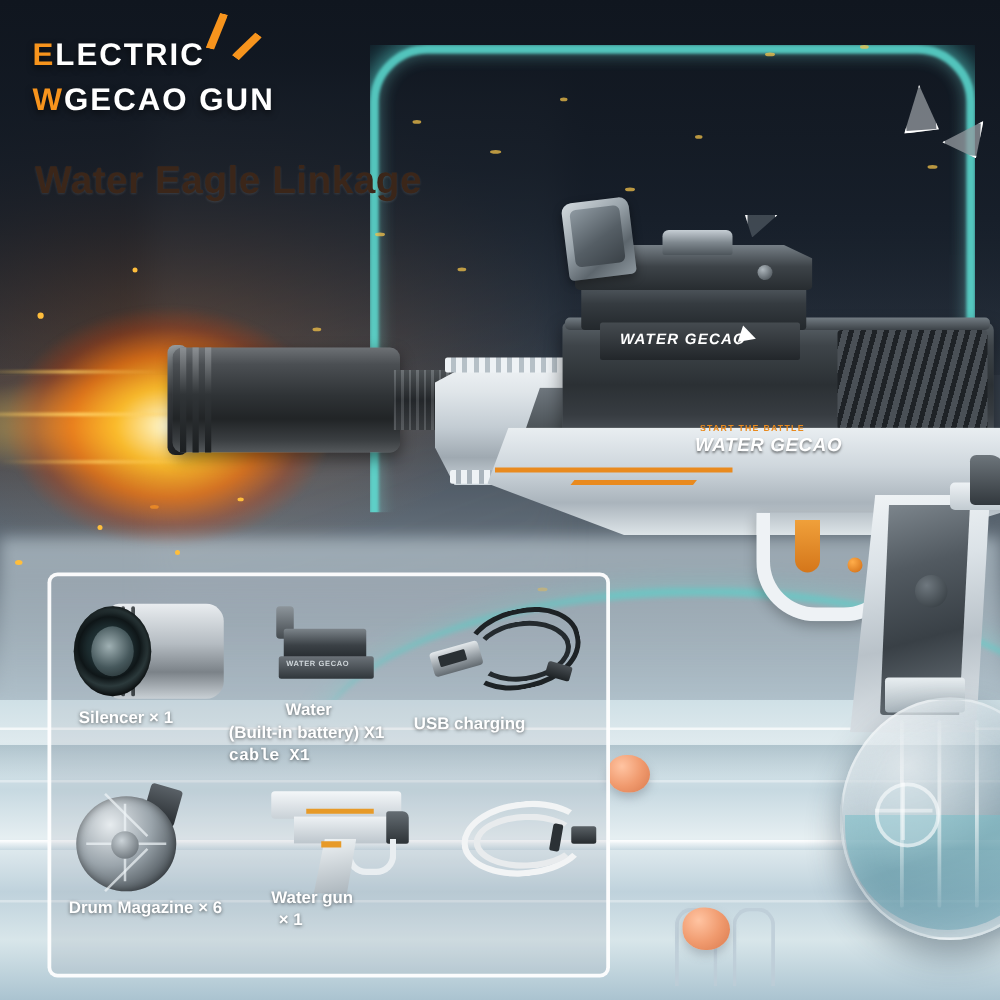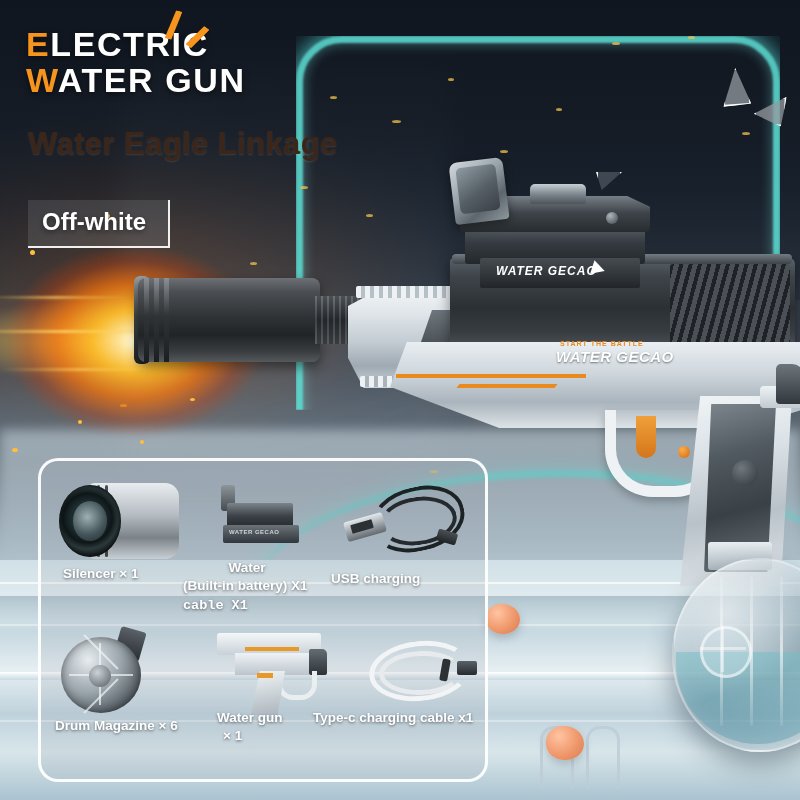--- a/index.html
+++ b/index.html
@@ -165,21 +165,21 @@
     background:linear-gradient(180deg, rgba(120,190,200,.55), rgba(80,150,170,.40));}
   .drum-hub{position:absolute;left:640px;top:466px;width:46px;height:46px;border-radius:50%;
     border:3px solid rgba(255,255,255,.55);background:rgba(210,228,236,.35);}
   .drum-spoke{position:absolute;background:rgba(255,255,255,.45);}
   .drum-rib{position:absolute;width:3px;height:150px;top:416px;
     background:linear-gradient(180deg,rgba(255,255,255,.10),rgba(255,255,255,.60),rgba(255,255,255,.10));border-radius:3px;}
   .mag-neck{position:absolute;left:648px;top:382px;width:64px;height:28px;
     background:linear-gradient(180deg,#e8eef1,#aeb9c0);border-radius:3px;}
 
   
-  .hdr{position:absolute;left:26px;top:26px;font-weight:800;letter-spacing:1.6px;font-size:34px;line-height:36px;
+  .hdr{position:absolute;left:26px;top:26px;font-weight:800;letter-spacing:1.6px;font-size:25px;line-height:36px;
     color:#ffffff;text-shadow:0 2px 6px rgba(0,0,0,.55);}
   .hdr .o{color:#f7941d;}
   .spark-wedge{position:absolute;background:#f7941d;}
   .w1{left:168px;top:10px;width:11px;height:30px;transform:rotate(14deg);
       clip-path:polygon(42% 0,100% 0,62% 100%,0 100%);}
   .w2{left:192px;top:24px;width:11px;height:26px;transform:rotate(36deg);
       clip-path:polygon(42% 0,100% 0,62% 100%,0 100%);}
 
   .title{position:absolute;left:28px;top:126px;font-size:31px;font-weight:700;color:#3b2619;
     letter-spacing:.4px;text-shadow:0 1px 2px rgba(255,255,255,.12);}
@@ -197,21 +197,21 @@
   .bubble-tail{position:absolute;left:596px;top:172px;width:22px;height:18px;
     background:rgba(120,128,136,.42);
     border-left:2.5px solid rgba(255,255,255,.95);border-right:2.5px solid rgba(255,255,255,.95);
     clip-path:polygon(0 0,100% 0,22% 100%);}
   .tri{position:absolute;border:2.5px solid #ffffff;background:rgba(150,155,160,.75);}
   .tri1{left:722px;top:68px;width:24px;height:34px;clip-path:polygon(52% 0,100% 96%,0 100%);transform:rotate(-4deg);}
   .tri2{left:754px;top:96px;width:28px;height:26px;clip-path:polygon(100% 0,86% 100%,0 62%);transform:rotate(3deg);}
 
   
   #panel{position:absolute;left:38px;top:458px;width:444px;height:318px;
-    border:3px solid rgba(255,255,255,.95);border-radius:20px;
+    border:3px solid rgba(255,255,255,.95);border-radius:8px;
     background:rgba(150,158,166,.16);}
   .acc{position:absolute;}
   .acc-cap{position:absolute;font-size:13.5px;font-weight:700;color:#ffffff;line-height:17px;
     text-shadow:0 1px 3px rgba(0,0,0,.55);}
 
   .sil-img{position:absolute;left:18px;top:22px;width:120px;height:76px;}
   .sil-tube{position:absolute;left:28px;top:0;width:92px;height:76px;border-radius:8px 14px 14px 8px;
     background:linear-gradient(180deg,#e9edf0,#b5bcc2 42%,#7b8288 72%,#c9d0d5 100%);}
   .sil-face{position:absolute;left:0;top:2px;width:62px;height:72px;border-radius:50%;
     background:radial-gradient(circle at 46% 46%, #30474a 0%, #1b2a2d 34%, #0f1618 48%, #2c3a3c 60%, #151b1d 74%, #3a4447 100%);
@@ -388,28 +388,27 @@
     <div class="drum-hub"></div>
     <div class="drum-spoke" style="left:640px;top:487px;width:46px;height:3px;"></div>
     <div class="drum-spoke" style="left:661px;top:466px;width:3px;height:46px;"></div>
   </div>
 
   <div class="hdr">
     <div>
       <span class="o">E</span><span>LECTRIC</span>
     </div>
     <div>
-      <span class="o">W</span><span>ATER GUN</span>
+      <span class="o">W</span><span>GECAO GUN</span>
     </div>
   </div>
   <div class="spark-wedge w1"></div>
   <div class="spark-wedge w2"></div>
 
   <div class="title">Water Eagle Linkage</div>
-  <div class="chip">Off-white</div>
 
   <div class="bubble-tail"></div>
   <div class="tri tri1"></div>
   <div class="tri tri2"></div>
 
   <div id="panel">
 
     <div class="acc sil-img">
       <div class="sil-tube"></div>
       <div class="sil-thread" style="left:30px;"></div>
@@ -461,17 +460,16 @@
     </div>
     <div class="acc-cap" style="left:176px;top:248px;">Water gun</div>
     <div class="acc-cap" style="left:182px;top:266px;">× 1</div>
 
     <div class="acc typec-img">
       <div class="tc-cable"></div>
       <div class="tc-cable2"></div>
       <div class="tc-tie"></div>
       <div class="tc-plug"></div>
     </div>
-    <div class="acc-cap" style="left:272px;top:248px;">Type-c charging cable x1</div>
 
   </div>
 
 </div>
 
 </body></html>

